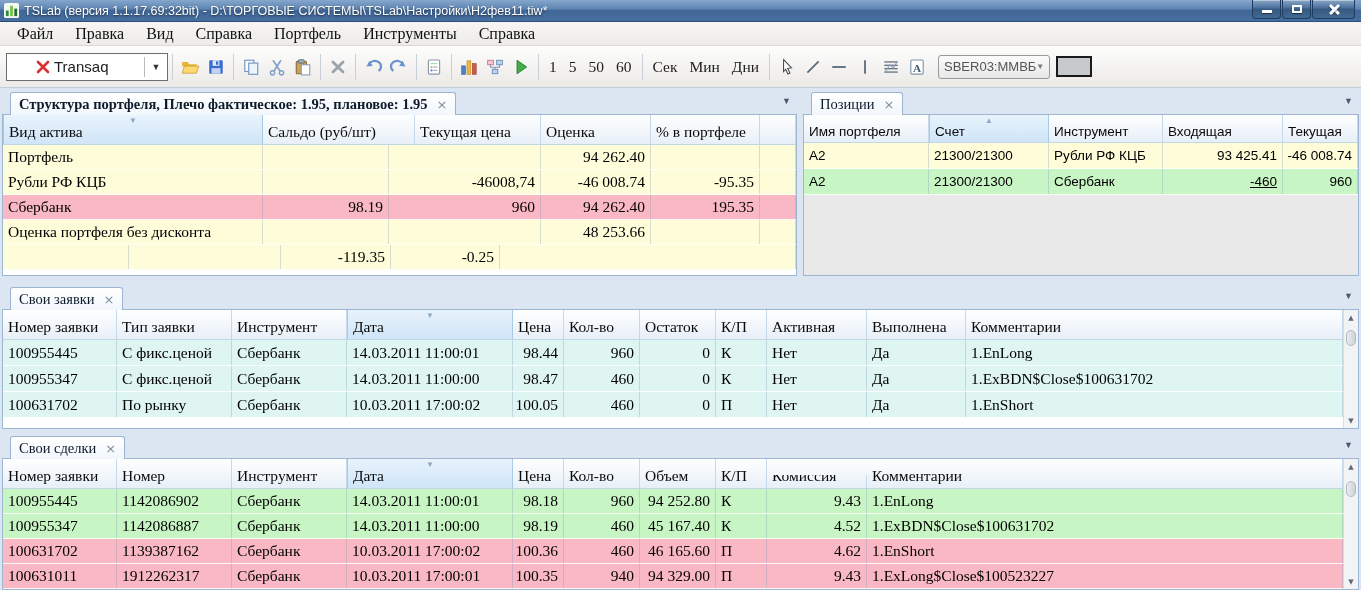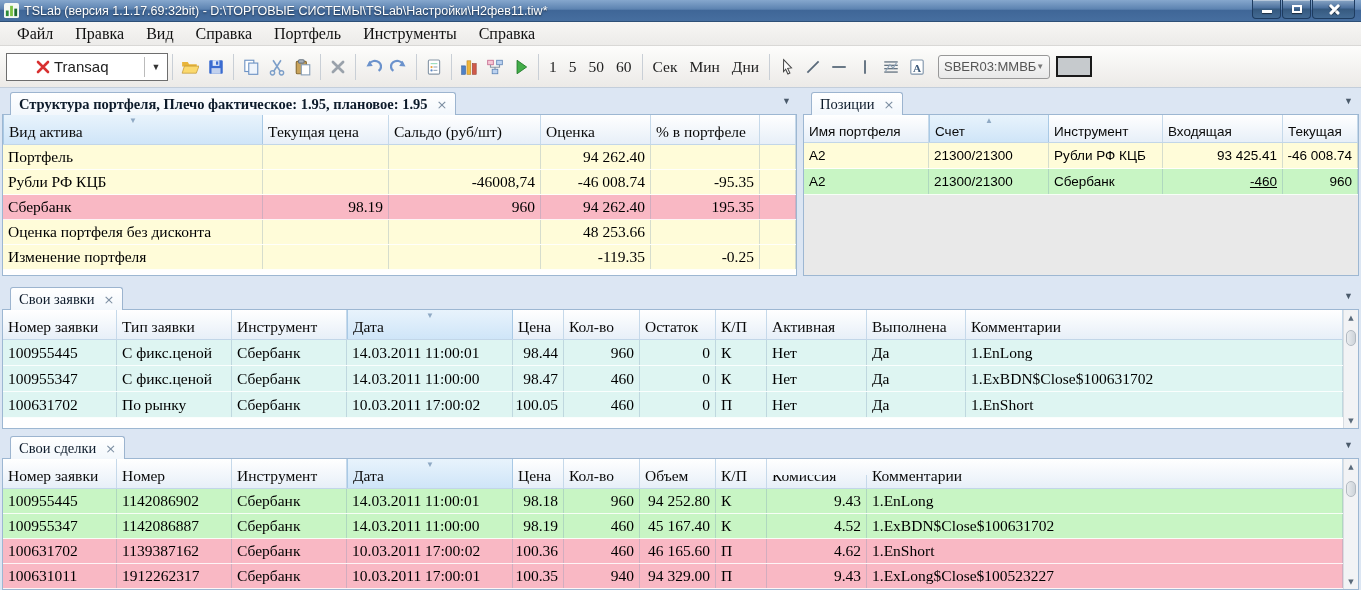--- a/index.html
+++ b/index.html
@@ -283,25 +283,25 @@
       </div>
       <span class="panel-menu">▼</span>
     </div>
     <div class="panel-body">
         <div id="portfolio-table">
           <div class="thead" style="height: 30px;">
             <div class="th sorted" style="width: 260px;">
               <span class="sort-arrow">▼</span>
               <span>Вид актива</span>
             </div>
+            <div class="th" style="width: 152px;">
+              <span>Сальдо (руб/шт)</span>
+            </div>
             <div class="th" style="width: 126px;">
               <span>Текущая цена</span>
-            </div>
-            <div class="th" style="width: 152px;">
-              <span>Сальдо (руб/шт)</span>
             </div>
             <div class="th" style="width: 110px;">
               <span>Оценка</span>
             </div>
             <div class="th" style="width: 109px;">
               <span>% в портфеле</span>
             </div>
             <div class="th fillh"></div>
           </div>
           <div class="tr" style="height: 25px; background: rgb(255, 252, 217);">
@@ -330,21 +330,20 @@
           </div>
           <div class="tr" style="height: 25px; background: rgb(255, 252, 217);">
             <div class="td" style="width: 260px;">Оценка портфеля без дисконта</div>
             <div class="td r" style="width: 126px;"></div>
             <div class="td r" style="width: 152px;"></div>
             <div class="td r" style="width: 110px;">48 253.66</div>
             <div class="td r" style="width: 109px;"></div>
             <div class="td fill"></div>
           </div>
           <div class="tr" style="height: 25px; background: rgb(255, 252, 217);">
-            <div class="td" style="width: 260px;">Изменение портфеля</div>
             <div class="td r" style="width: 126px;"></div>
             <div class="td r" style="width: 152px;"></div>
             <div class="td r" style="width: 110px;">-119.35</div>
             <div class="td r" style="width: 109px;">-0.25</div>
             <div class="td fill"></div>
           </div>
         </div>
       </div>
   </div>
 

